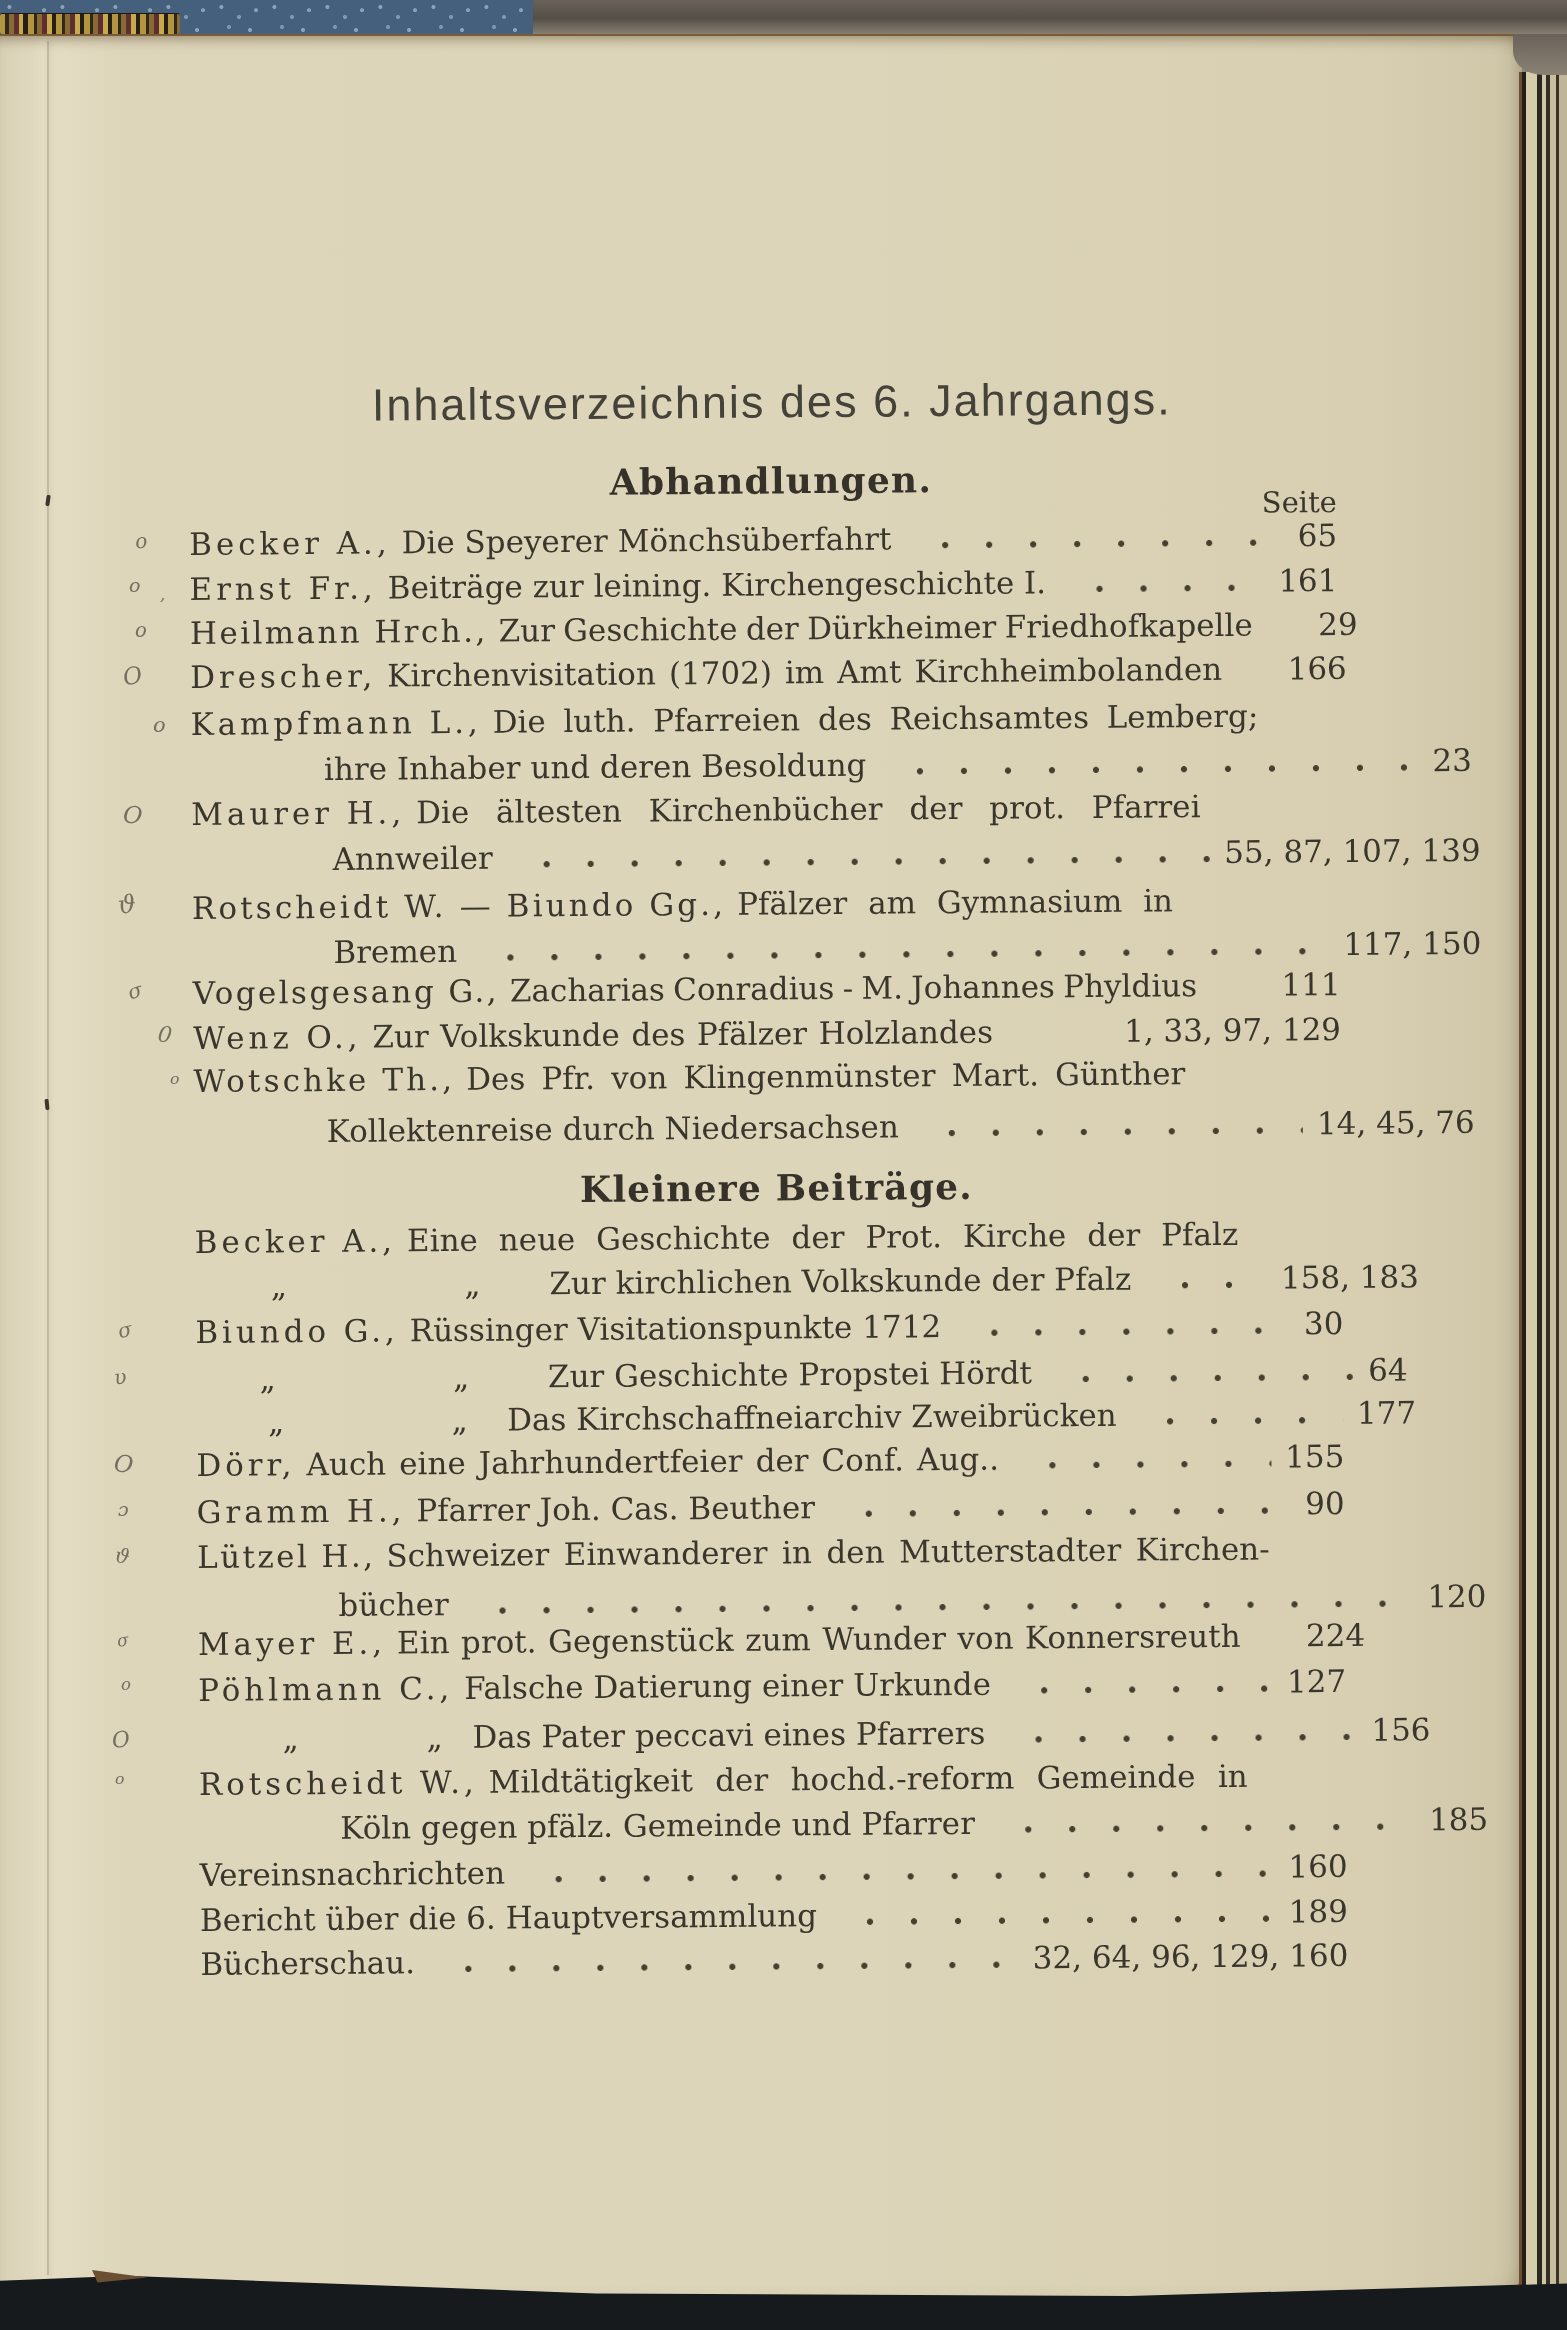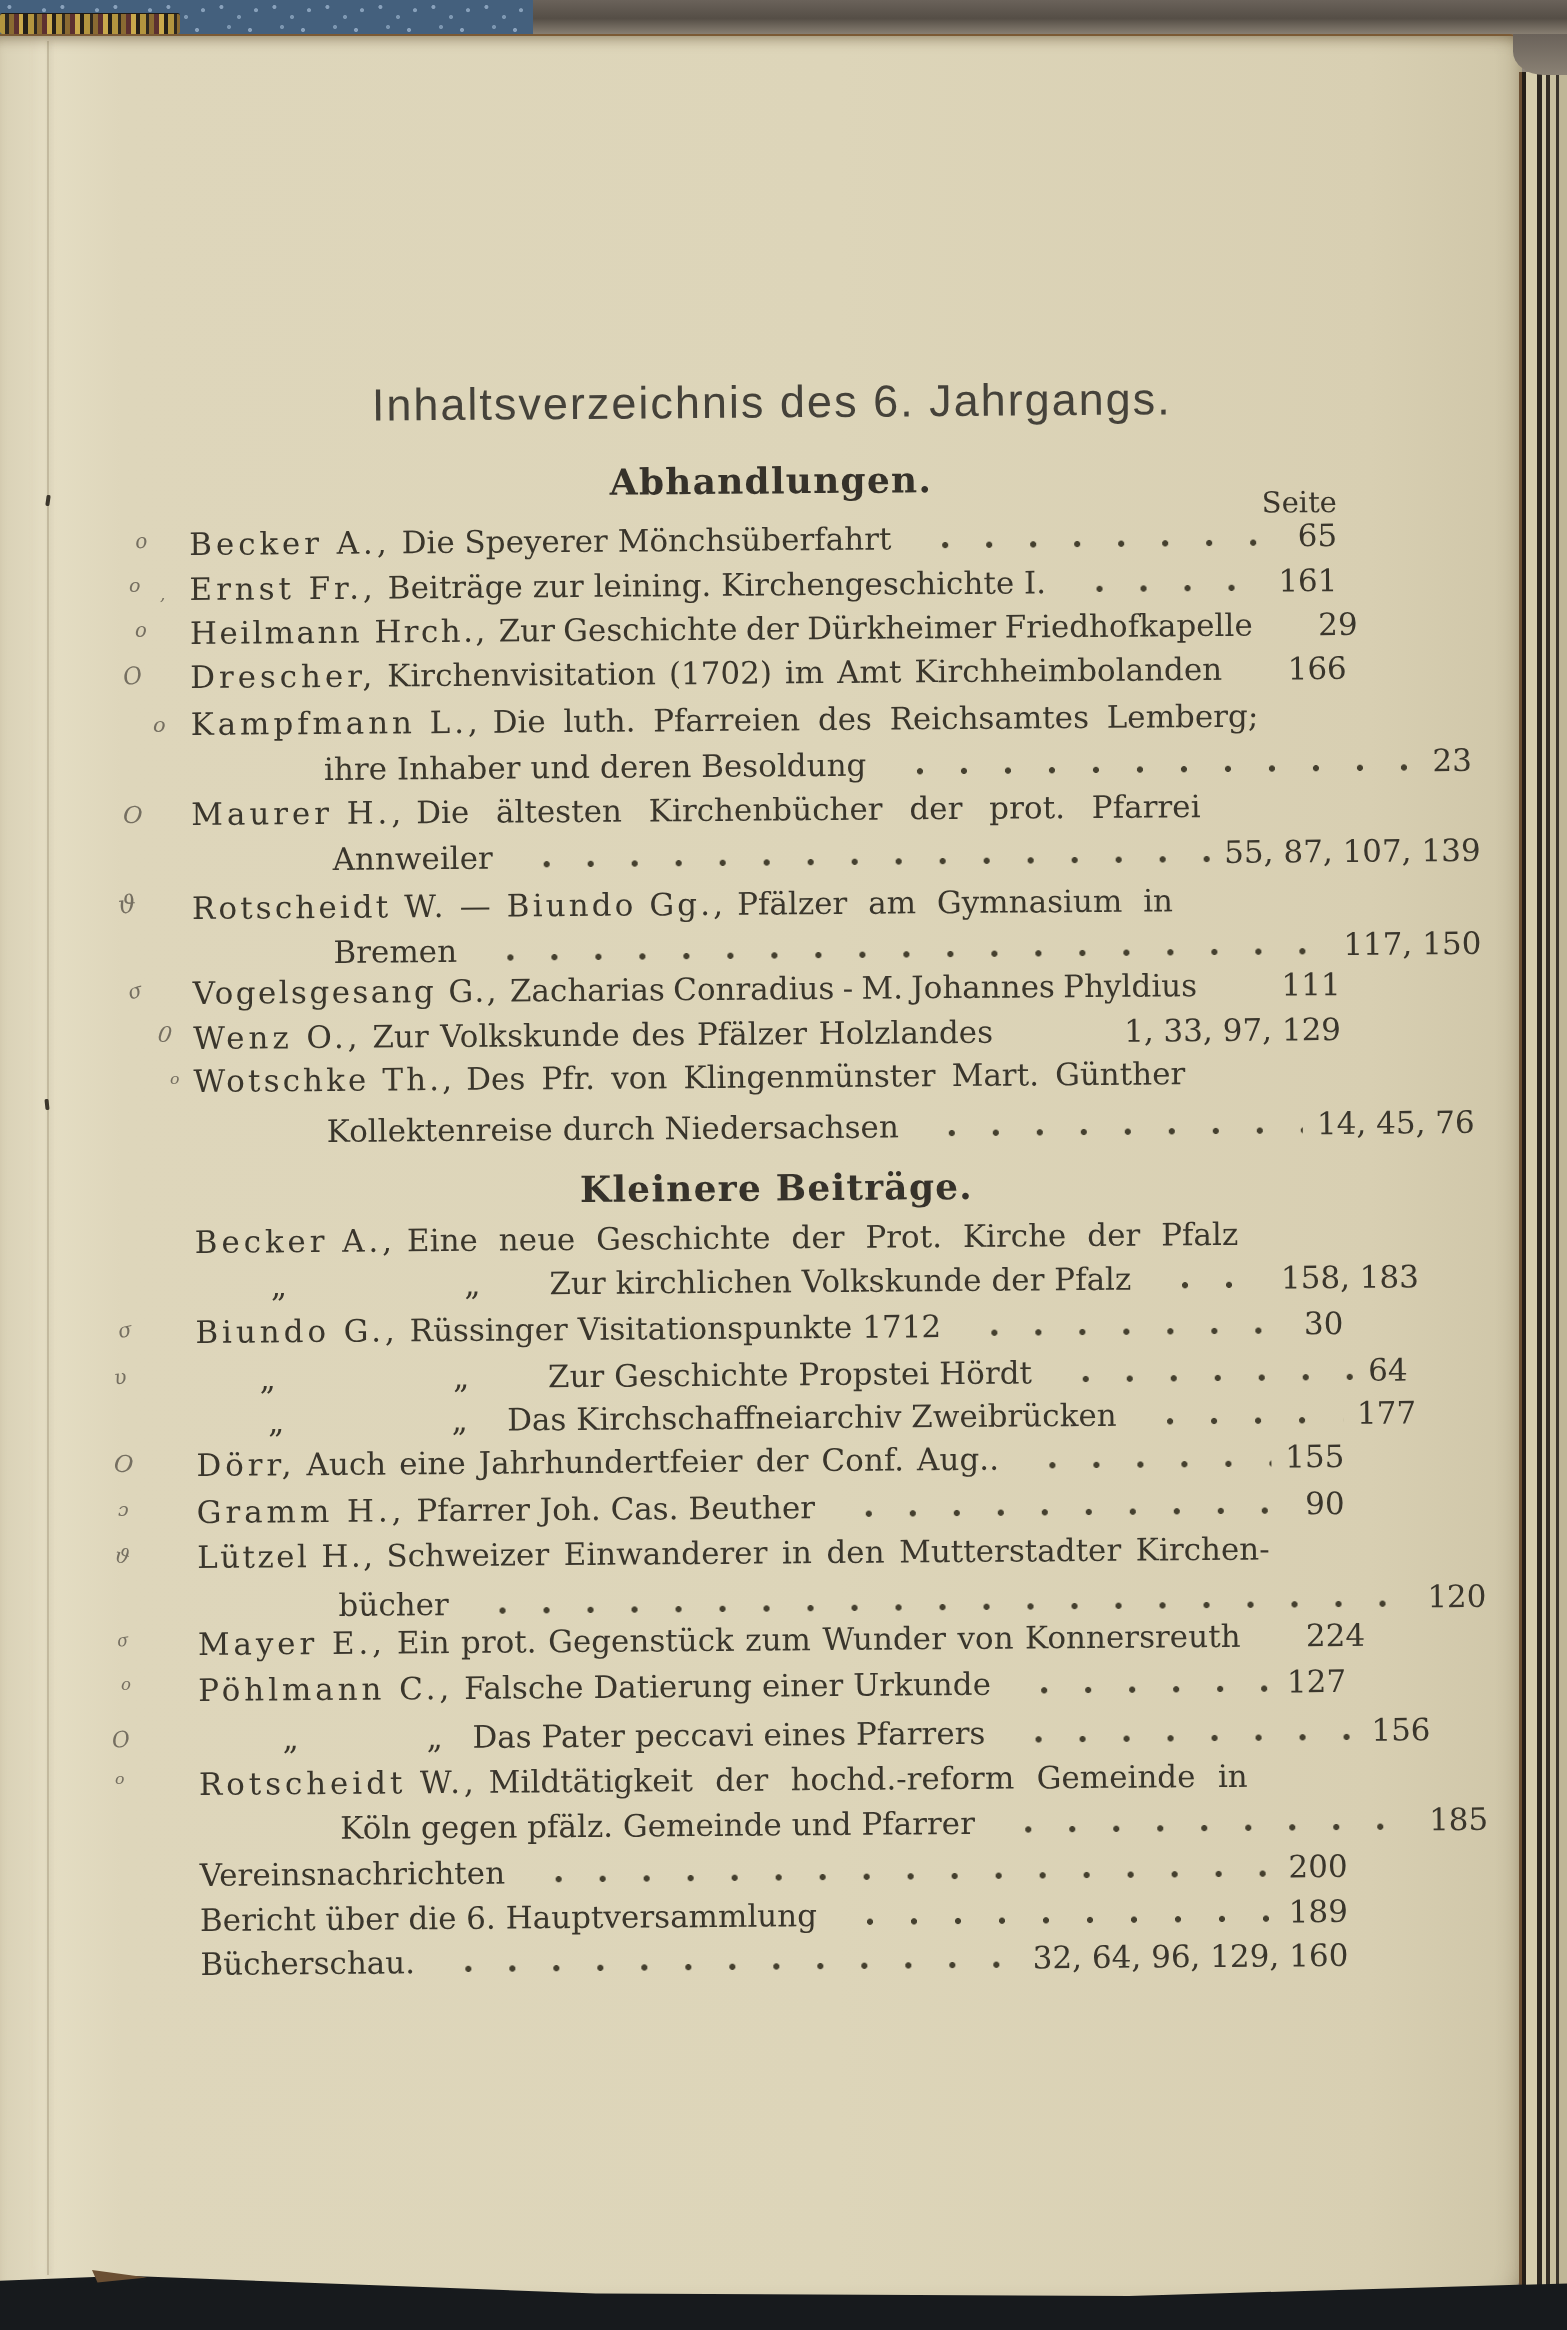--- a/index.html
+++ b/index.html
@@ -146,21 +146,21 @@
       <div class="toc-line" style="top: 1404px; padding-left: 72px;"><span class="t">„                 „    Das Kirchschaffneiarchiv Zweibrücken</span><div class="fill dots"></div><span class="pg">177</span></div>
       <div class="toc-line" style="top: 1447px;"><span class="a">Dörr,</span><span class="t" style="word-spacing: 3.1px;">Auch eine Jahrhundertfeier der Conf. Aug..</span><div class="fill dots"></div><span class="pg">155</span></div>
       <div class="toc-line" style="top: 1494px;"><span class="a">Gramm H.,</span><span class="t">Pfarrer Joh. Cas. Beuther</span><div class="fill dots"></div><span class="pg">90</span></div>
       <div class="toc-line" style="top: 1539px;"><span class="a" style="letter-spacing: 2.4px;">Lützel H.,</span><span class="t" style="word-spacing: 4.7px;">Schweizer Einwanderer in den Mutterstadter Kirchen-</span></div>
       <div class="toc-line" style="top: 1588px; padding-left: 141px;"><span class="t">bücher</span><div class="fill dots"></div><span class="pg">120</span></div>
       <div class="toc-line" style="top: 1626px;"><span class="a">Mayer E.,</span><span class="t" style="word-spacing: 1.6px;">Ein prot. Gegenstück zum Wunder von Konnersreuth</span><div class="fill"></div><span class="pg">224</span></div>
       <div class="toc-line" style="top: 1672px;"><span class="a">Pöhlmann C.,</span><span class="t">Falsche Datierung einer Urkunde</span><div class="fill dots"></div><span class="pg">127</span></div>
       <div class="toc-line" style="top: 1721px; padding-left: 84px;"><span class="t">„             „   Das Pater peccavi eines Pfarrers</span><div class="fill dots"></div><span class="pg">156</span></div>
       <div class="toc-line" style="top: 1766px;"><span class="a">Rotscheidt W.,</span><span class="t" style="word-spacing: 12.5px;">Mildtätigkeit der hochd.-reform Gemeinde in</span></div>
       <div class="toc-line" style="top: 1811px; padding-left: 141px;"><span class="t">Köln gegen pfälz. Gemeinde und Pfarrer</span><div class="fill dots"></div><span class="pg">185</span></div>
-      <div class="toc-line" style="top: 1857px;"><span class="t">Vereinsnachrichten</span><div class="fill dots"></div><span class="pg">200</span></div>
+      <div class="toc-line" style="top: 1857px;"><span class="t">Vereinsnachrichten</span><div class="fill dots"></div><span class="pg">160</span></div>
       <div class="toc-line" style="top: 1902px;"><span class="t">Bericht über die 6. Hauptversammlung</span><div class="fill dots"></div><span class="pg">189</span></div>
       <div class="toc-line" style="top: 1946px;"><span class="t">Bücherschau.</span><div class="fill dots"></div><span class="pg">32, 64, 96, 129, 160</span></div>
     </div>
 </div>
 
 <div id="marks-layer">
     <span class="pencil-mark" style="left: 135px; top: 531px; font-size: 20.4px; transform: rotate(-8deg);">o</span>
     <span class="pencil-mark" style="left: 129px; top: 576px; font-size: 19px; transform: rotate(0deg);">o</span>
     <span class="pencil-mark" style="left: 160px; top: 586px; font-size: 17px; transform: rotate(0deg);">,</span>
     <span class="pencil-mark" style="left: 135px; top: 621px; font-size: 19.6px; transform: rotate(0deg);">o</span>

